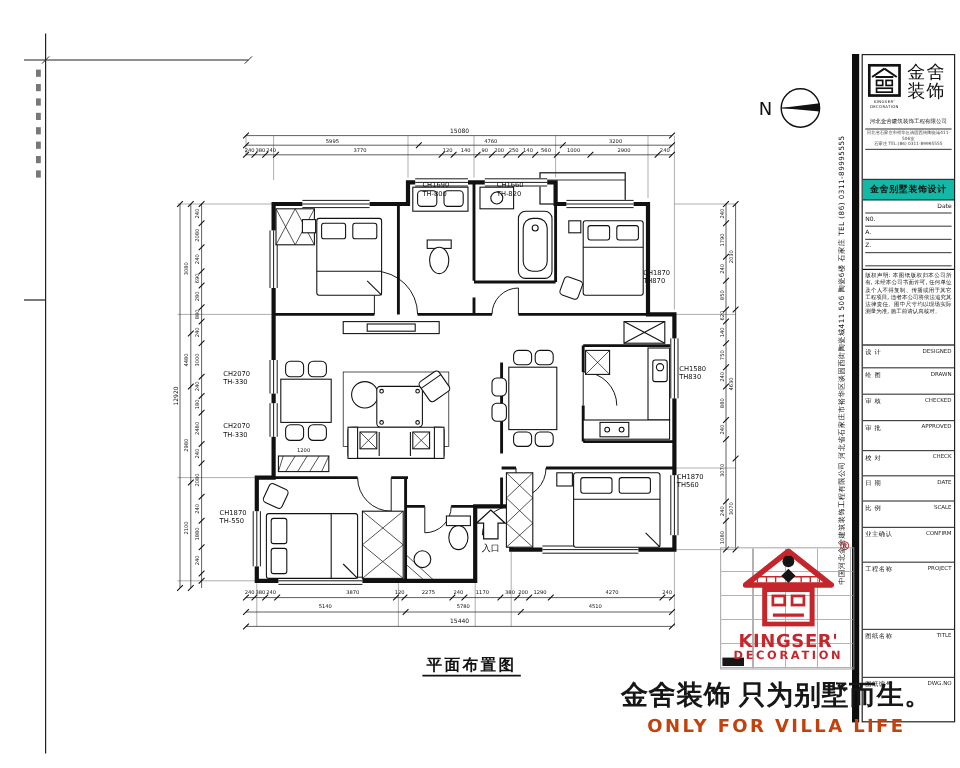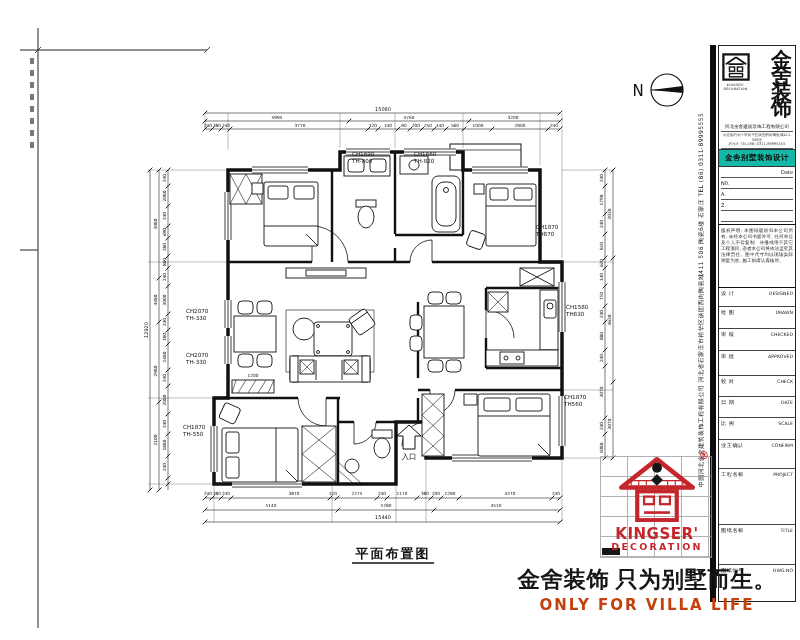--- a/index.html
+++ b/index.html
@@ -8,21 +8,21 @@
   svg text{font-family:"DejaVu Sans",sans-serif;fill:#111;}
   
   .heavybar{position:absolute;left:710px;top:45px;width:6px;height:557px;background:#0d0d0d;}
   .tb{position:absolute;left:718px;top:45px;width:78px;height:557px;border:1px solid #222;
       background:#fff;display:flex;flex-direction:column;box-sizing:border-box;}
   .tb-logo{height:104px;border-bottom:1px solid #333;padding:3px 2px 0 2px;box-sizing:border-box;}
   .logo-row{display:flex;align-items:flex-start;}
   .glyph-col{display:flex;flex-direction:column;align-items:center;width:32px;}
   .glyph{width:28px;height:28px;margin-top:4px;}
   .logo-en{font-size:3.2px;letter-spacing:.3px;text-align:center;line-height:4px;margin-top:2px;color:#111;}
-  .logo-cn{margin-left:3px;font-weight:bold;font-size:21px;line-height:16px;margin-top:3px;letter-spacing:1px;text-align:right;}
+  .logo-cn{margin-left:3px;font-weight:normal;font-size:15px;line-height:16px;margin-top:3px;letter-spacing:1px;text-align:right;}
   .company{font-size:5px;text-align:center;margin-top:7px;white-space:nowrap;transform:scale(.92);transform-origin:center;}
   .addr{font-size:3.6px;color:#444;text-align:center;line-height:4.6px;margin-top:2px;
         border-top:1px solid #555;border-bottom:1px solid #555;padding:1px 0;}
   .tb-band{height:16px;line-height:16px;text-align:center;font-size:7.5px;font-weight:bold;
            background:#14b8a6;border-bottom:1px solid #333;letter-spacing:.5px;}
   .tb-ruled{padding:0 2px;}
   .rl{height:10px;border-bottom:1px solid #555;font-size:5px;line-height:10px;}
   .rl.r{text-align:right;}
   .tb-notice{border-top:1.5px solid #111;border-bottom:1.5px solid #111;margin-top:2px;
              font-size:4.6px;line-height:6.1px;padding:3px 2px;text-align:justify;color:#1a1a1a;height:56px;

